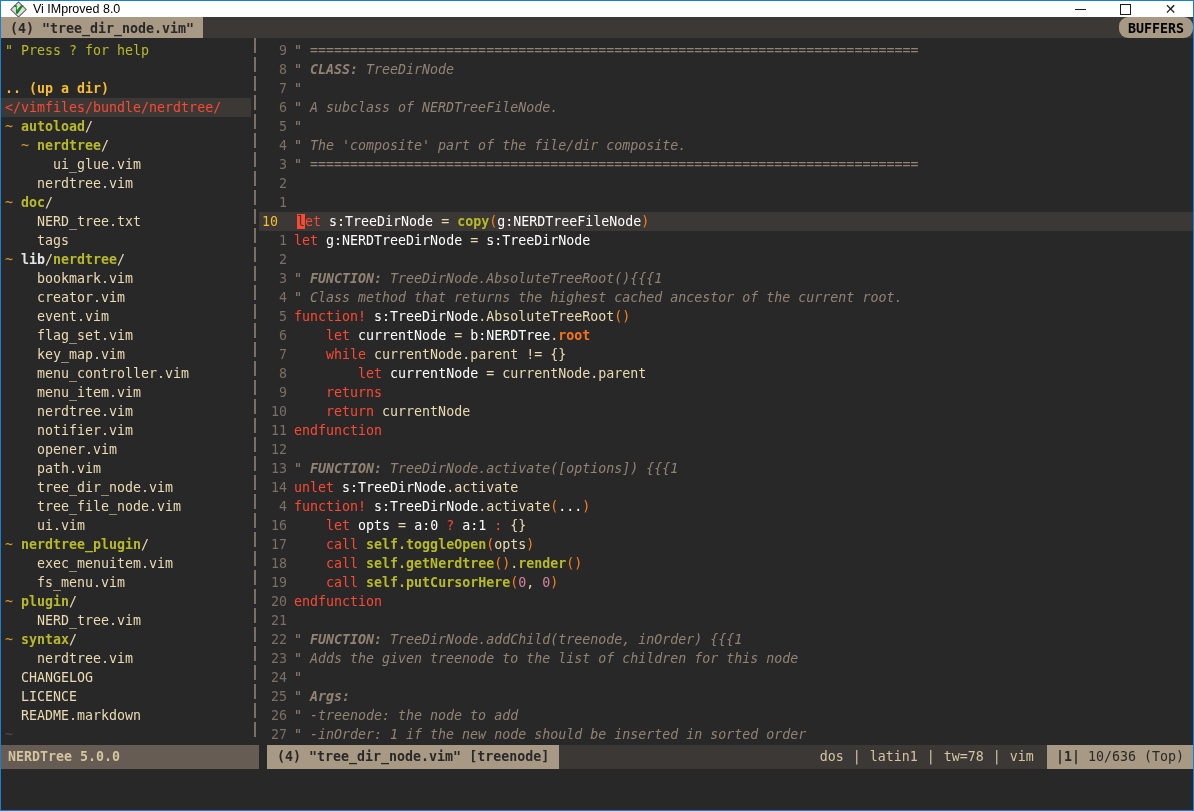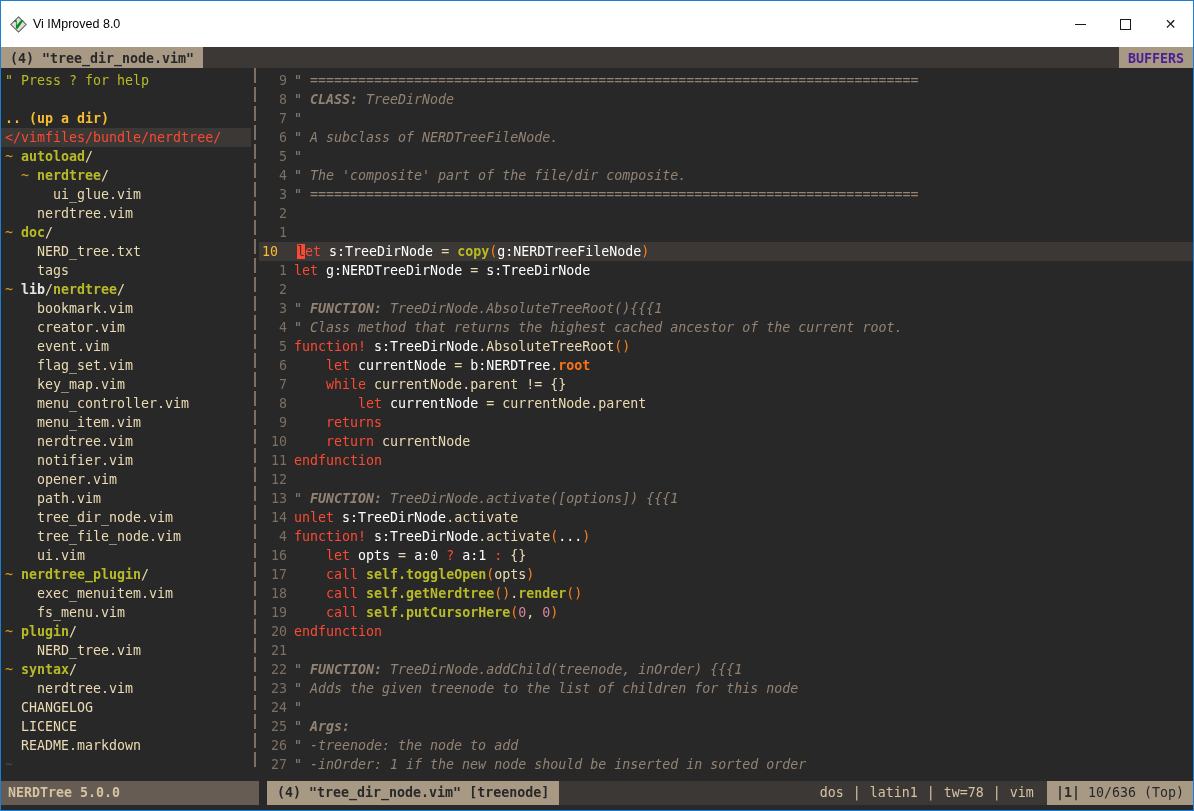--- a/index.html
+++ b/index.html
@@ -1,35 +1,35 @@
 <!DOCTYPE html>
 <html><head>
 <meta charset="utf-8">
 <style>
   html,body{margin:0;padding:0;background:#555;}
   .window{position:relative;width:1194px;height:811px;box-sizing:border-box;
     border:1px solid #1a7fd4;background:#282828;overflow:hidden;
     font-family:"DejaVu Sans Mono",monospace;font-size:13.3px;}
   
-  .titlebar{height:46px;background:#ffffff;display:flex;align-items:center;
+  .titlebar{height:16px;background:#ffffff;display:flex;align-items:center;
     font-family:"Liberation Sans",sans-serif;font-size:12.5px;color:#000;}
   .vim-icon{width:17px;height:17px;margin:0 6px 0 9px;flex:none;}
   .win-controls{margin-left:auto;display:flex;height:100%;}
   .win-btn{width:45px;height:100%;display:flex;align-items:center;justify-content:center;
     color:#1a1a1a;font-size:13px;cursor:default;}
   .glyph-min{width:11px;height:1px;background:#1a1a1a;}
   .glyph-max{width:9px;height:9px;border:1px solid #1a1a1a;}
   .glyph-close{font-size:14px;line-height:1;}
   
   .tabline{height:21px;background:#3c3836;display:flex;align-items:stretch;}
   .tab{background:#a89984;color:#282828;font-weight:bold;padding:1px 9px 0 9px;
     display:flex;align-items:center;white-space:pre;}
   .tab-spacer{flex:1;}
-  .buffers{background:#a89984;color:#4c1d95;font-weight:bold;padding:1px 9px 0 9px;
-    display:flex;align-items:center;}
+  .buffers{background:#a89984;color:#000000;font-weight:bold;padding:1px 9px 0 9px;
+    display:flex;align-items:center;border-radius:9px;}
   
   .main{height:701px;display:flex;background:#282828;overflow:hidden;}
   .nerdtree{width:250px;flex:none;padding-top:3px;overflow:hidden;}
   .t-line{height:19px;line-height:19px;white-space:pre;padding-left:4px;}
   .t-line.cursorline{background:#3c3836;}
   .vsep{width:8px;flex:none;display:flex;justify-content:center;}
   .vsep-line{width:1.5px;height:100%;
     background:repeating-linear-gradient(to bottom,#7c6f64 0 15px,transparent 15px 19px);}
   .code{flex:1;padding-top:3px;overflow:hidden;}
   .c-line{height:19px;line-height:19px;display:flex;white-space:pre;}
@@ -47,21 +47,21 @@
   .s-gb{color:#b8bb26;font-weight:bold}
   .s-green{color:#b8bb26}
   .s-or{color:#fe8019}
   .s-pu{color:#d3869b}
   .s-yel{color:#d79921}
   .s-ypb{color:#e5e5e5;font-weight:bold}
   .s-yelb{color:#fabd2f;font-weight:bold}
   .s-eob{color:#504945}
   .s-cur{background:#fb4934;color:#3c3836}
   
-  .statusline{height:36px;display:flex;align-items:flex-end;line-height:24px;}
+  .statusline{height:36px;display:flex;align-items:center;line-height:24px;}
   .sl-left{width:251px;flex:none;background:#665c54;color:#d5c4a1;font-weight:bold;
     padding-left:7px;white-space:pre;}
   .sl-gap{width:8px;flex:none;background:#282828;}
   .sl-main{flex:1;background:#3c3836;display:flex;align-items:stretch;overflow:hidden;}
   .sl-file{background:#a89984;color:#282828;font-weight:bold;padding:0 10px;white-space:pre;}
   .sl-right{margin-left:auto;display:flex;align-items:stretch;color:#d5c4a1;}
   .st-item{white-space:pre;}
   .st-sep{margin:0 9px;color:#d5c4a1;}
   .sl-ruler{background:#a89984;color:#282828;padding:0 9px;margin-left:13px;white-space:pre;}
   .sl-ruler .rw{font-weight:bold;}

